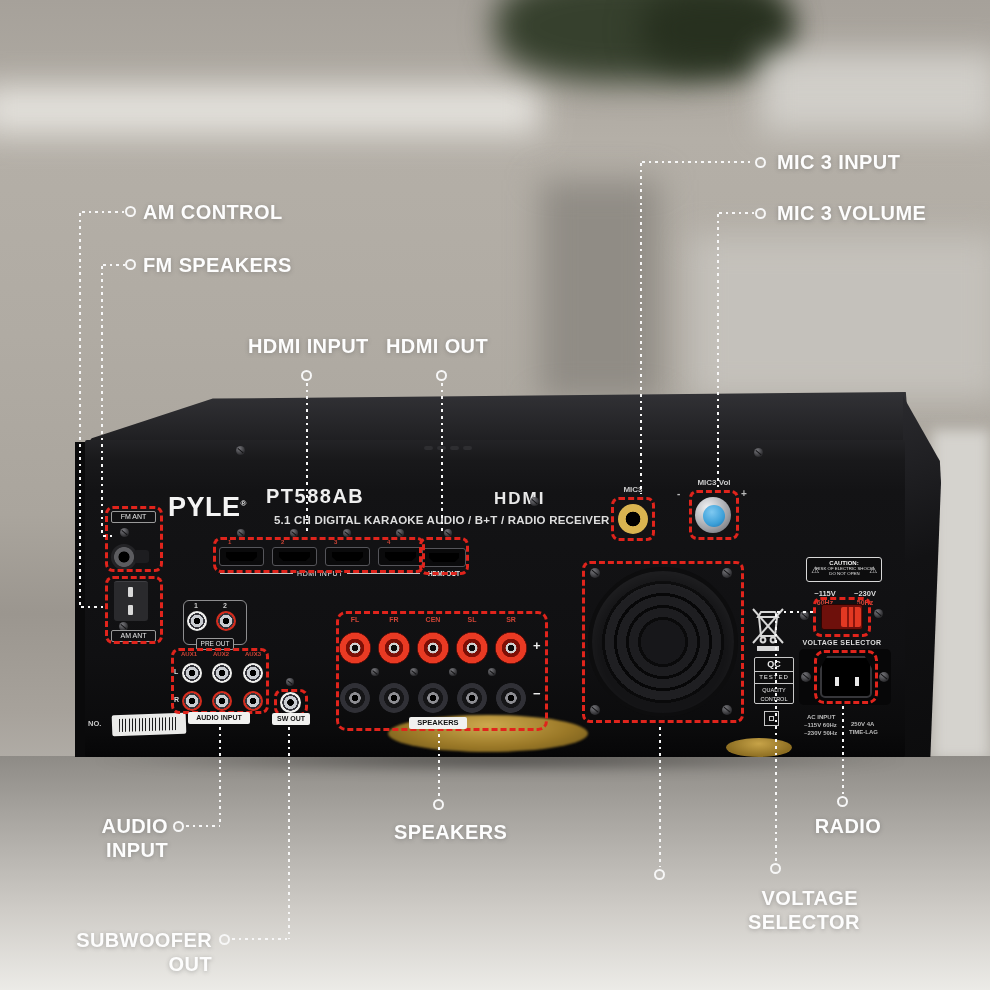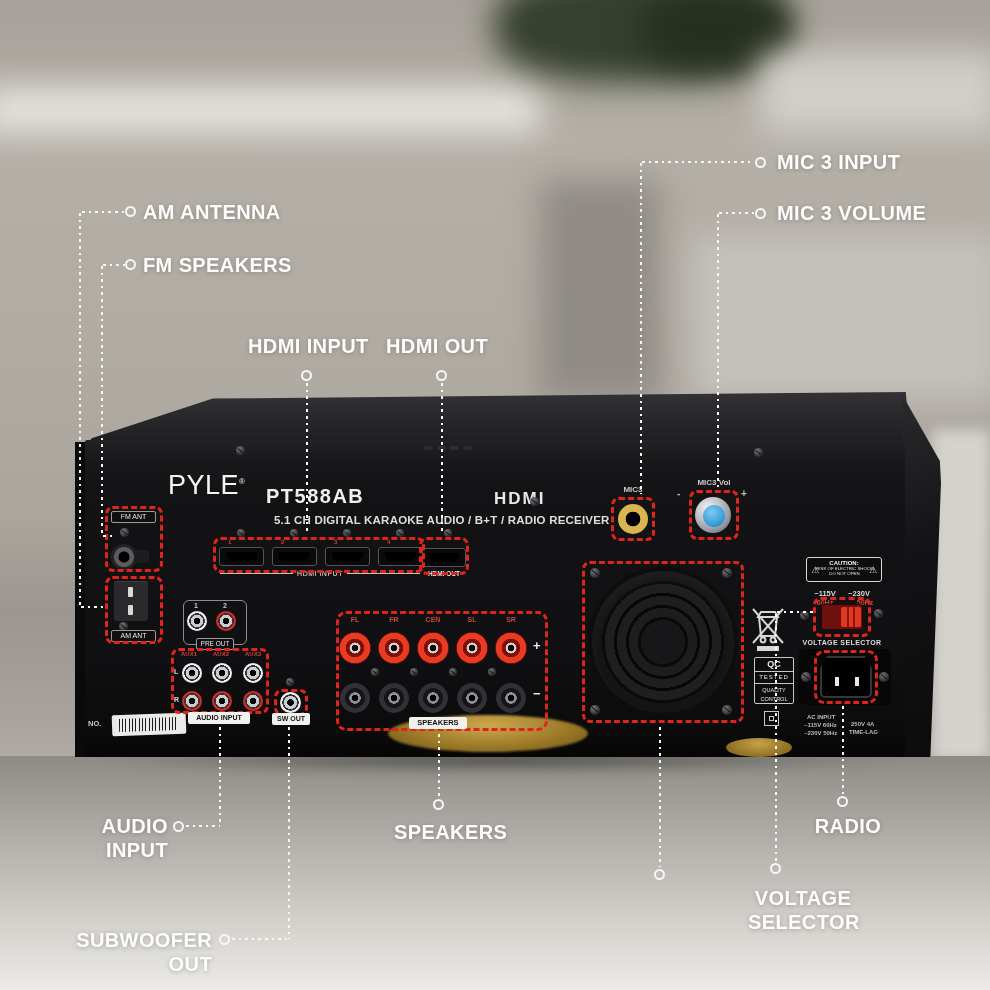--- a/index.html
+++ b/index.html
@@ -65,21 +65,21 @@
        clip-path:polygon(0 0,97% 18%,100% 24%,72% 100%,0 100%);
        background:linear-gradient(160deg,#2a2a2e 0%,#121214 45%,#0c0c0d 100%);"></div>
   <div class="abs" style="left:75px;top:442px;width:12px;height:315px;background:#0a0a0b;z-index:2;"></div>
   <div class="abs" style="left:85px;top:440px;width:820px;height:317px;z-index:3;border-radius:2px;
        background:linear-gradient(180deg,#232326 0%,#19191b 6%,#131315 16%,#101012 68%,#0b0b0c 91%,#060607 100%);"></div>
   <div class="abs" style="left:388px;top:715px;width:200px;height:37px;border-radius:50%;z-index:4;
        background:radial-gradient(ellipse at 50% 28%,#cda94e,#9a7827 58%,#6b5418 100%);filter:blur(1px);"></div>
   <div class="abs" style="left:726px;top:738px;width:66px;height:19px;border-radius:50%;z-index:4;
        background:radial-gradient(ellipse at 50% 30%,#c7a348,#8d6e22 70%);filter:blur(.6px);"></div>
 
-  <div class="ptext" style="left:168px;top:470px;font-size:27px;font-weight:400;color:#f4f4f4;letter-spacing:.5px;">
+  <div class="ptext" style="left:168px;top:492px;font-size:27px;font-weight:700;color:#f4f4f4;letter-spacing:.5px;">
     <span>PYLE</span><sup style="font-size:8px;">®</sup>
   </div>
   <div class="ptext" style="left:266px;top:485px;font-size:20px;font-weight:700;color:#efefef;letter-spacing:1.5px;">PT588AB</div>
   <div class="ptext" style="left:274px;top:514px;font-size:11.5px;color:#dedede;letter-spacing:.2px;">5.1 CH DIGITAL KARAOKE AUDIO / B+T / RADIO RECEIVER</div>
   <div class="ptext" style="left:494px;top:489px;font-size:17px;font-weight:800;color:#e8e8e8;letter-spacing:2px;">HDMI</div>
 
   <div class="ptext" style="left:613px;top:485px;width:40px;text-align:center;font-size:8px;color:#c9c9c9;">MIC3</div>
   <div class="redbox" style="left:611px;top:497px;width:44px;height:44px;"></div>
   <div class="abs" style="left:618px;top:504px;width:30px;height:30px;border-radius:50%;z-index:5;
        background:radial-gradient(circle,#000 0 33%,#d9b450 36% 70%,#8a6d25 74% 100%);"></div>
@@ -211,21 +211,21 @@
     <div style="margin-top:2px;text-align:center;font-size:6px;font-weight:700;color:#f0f0f0;">CAUTION:</div>
     <div style="width:150%;margin-left:-25%;transform:scale(.62);transform-origin:50% 0;text-align:center;color:#e2e2e2;">
       <div style="font-size:7px;line-height:8px;">RISK OF ELECTRIC SHOCK</div>
       <div style="font-size:7px;line-height:8px;">DO NOT OPEN</div>
     </div>
   </div>
   <div class="screw" style="left:800px;top:611px;width:9px;height:9px;"></div>
   <div class="screw" style="left:874px;top:609px;width:9px;height:9px;"></div>
   <div class="ptext" style="left:808px;top:589px;width:34px;text-align:center;font-size:7.5px;color:#ddd;">~115V</div>
   <div class="ptext" style="left:812px;top:599px;width:26px;text-align:center;font-size:7px;color:#cf4436;">60Hz</div>
-  <div class="ptext" style="left:848px;top:589px;width:34px;text-align:left;font-size:7.5px;color:#ddd;">~230V</div>
+  <div class="ptext" style="left:848px;top:589px;width:34px;text-align:center;font-size:7.5px;color:#ddd;">~230V</div>
   <div class="ptext" style="left:852px;top:599px;width:26px;text-align:center;font-size:7px;color:#cf4436;">50Hz</div>
   <div class="redbox" style="left:813px;top:597px;width:58px;height:40px;"></div>
   <div class="abs" style="left:821px;top:604px;width:42px;height:26px;background:#6e100b;border:1px solid #2a0502;border-radius:3px;z-index:5;">
     <div style="position:absolute;left:19px;top:2px;width:20px;height:20px;border-radius:2px;
          background:linear-gradient(90deg,#e23822 0 28%,#8a150c 30% 38%,#e23822 40% 60%,#8a150c 62% 70%,#e23822 72% 100%);"></div>
   </div>
   <div class="ptext" style="left:796px;top:639px;width:92px;text-align:center;font-size:7px;color:#ddd;letter-spacing:.4px;">VOLTAGE SELECTOR</div>
 
   <div class="abs" style="left:748px;top:604px;width:40px;height:48px;z-index:5;">
     <svg width="40" height="48" viewBox="0 0 40 48">
@@ -270,21 +270,21 @@
   <div class="screw" style="left:754px;top:448px;width:9px;height:9px;"></div>
   <div class="vent" style="left:424px;top:446px;"></div>
   <div class="vent" style="left:437px;top:446px;"></div>
   <div class="vent" style="left:450px;top:446px;"></div>
   <div class="vent" style="left:463px;top:446px;"></div>
 
   <div class="doth" style="left:82px;top:211px;width:42px;"></div>
   <div class="ring" style="left:125px;top:206px;"></div>
   <div class="dotv" style="left:79px;top:213px;height:394px;"></div>
   <div class="doth" style="left:81px;top:606px;width:24px;"></div>
-  <div class="callout" style="left:143px;top:200px;">AM ANTENNA</div>
+  <div class="callout" style="left:143px;top:200px;">AM CONTROL</div>
 
   <div class="doth" style="left:103px;top:264px;width:22px;"></div>
   <div class="ring" style="left:125px;top:259px;"></div>
   <div class="dotv" style="left:101px;top:266px;height:270px;"></div>
   <div class="doth" style="left:103px;top:535px;width:10px;"></div>
   <div class="callout" style="left:143px;top:253px;">FM SPEAKERS</div>
 
   <div class="callout" style="left:248px;top:334px;">HDMI INPUT</div>
   <div class="ring" style="left:301px;top:370px;"></div>
   <div class="dotv" style="left:306px;top:383px;height:152px;"></div>
@@ -313,21 +313,21 @@
   <div class="doth" style="left:232px;top:938px;width:57px;"></div>
   <div class="dotv" style="left:288px;top:727px;height:212px;"></div>
 
   <div class="callout" style="left:394px;top:820px;width:104px;text-align:center;">SPEAKERS</div>
   <div class="ring" style="left:433px;top:799px;"></div>
   <div class="dotv" style="left:438px;top:734px;height:63px;"></div>
 
   <div class="ring" style="left:654px;top:869px;"></div>
   <div class="dotv" style="left:659px;top:727px;height:140px;"></div>
 
-  <div class="callout" style="left:748px;top:886px;width:110px;text-align:center;">
+  <div class="callout" style="left:748px;top:886px;width:110px;text-align:right;">
     <div class="cfan-line">VOLTAGE</div>
     <div class="cfan-line">SELECTOR</div>
   </div>
   <div class="ring" style="left:770px;top:863px;"></div>
   <div class="dotv" style="left:775px;top:614px;height:248px;"></div>
   <div class="doth" style="left:777px;top:611px;width:36px;"></div>
 
   <div class="callout" style="left:802px;top:814px;width:92px;text-align:center;">RADIO</div>
   <div class="ring" style="left:837px;top:796px;"></div>
   <div class="dotv" style="left:842px;top:706px;height:88px;"></div>

